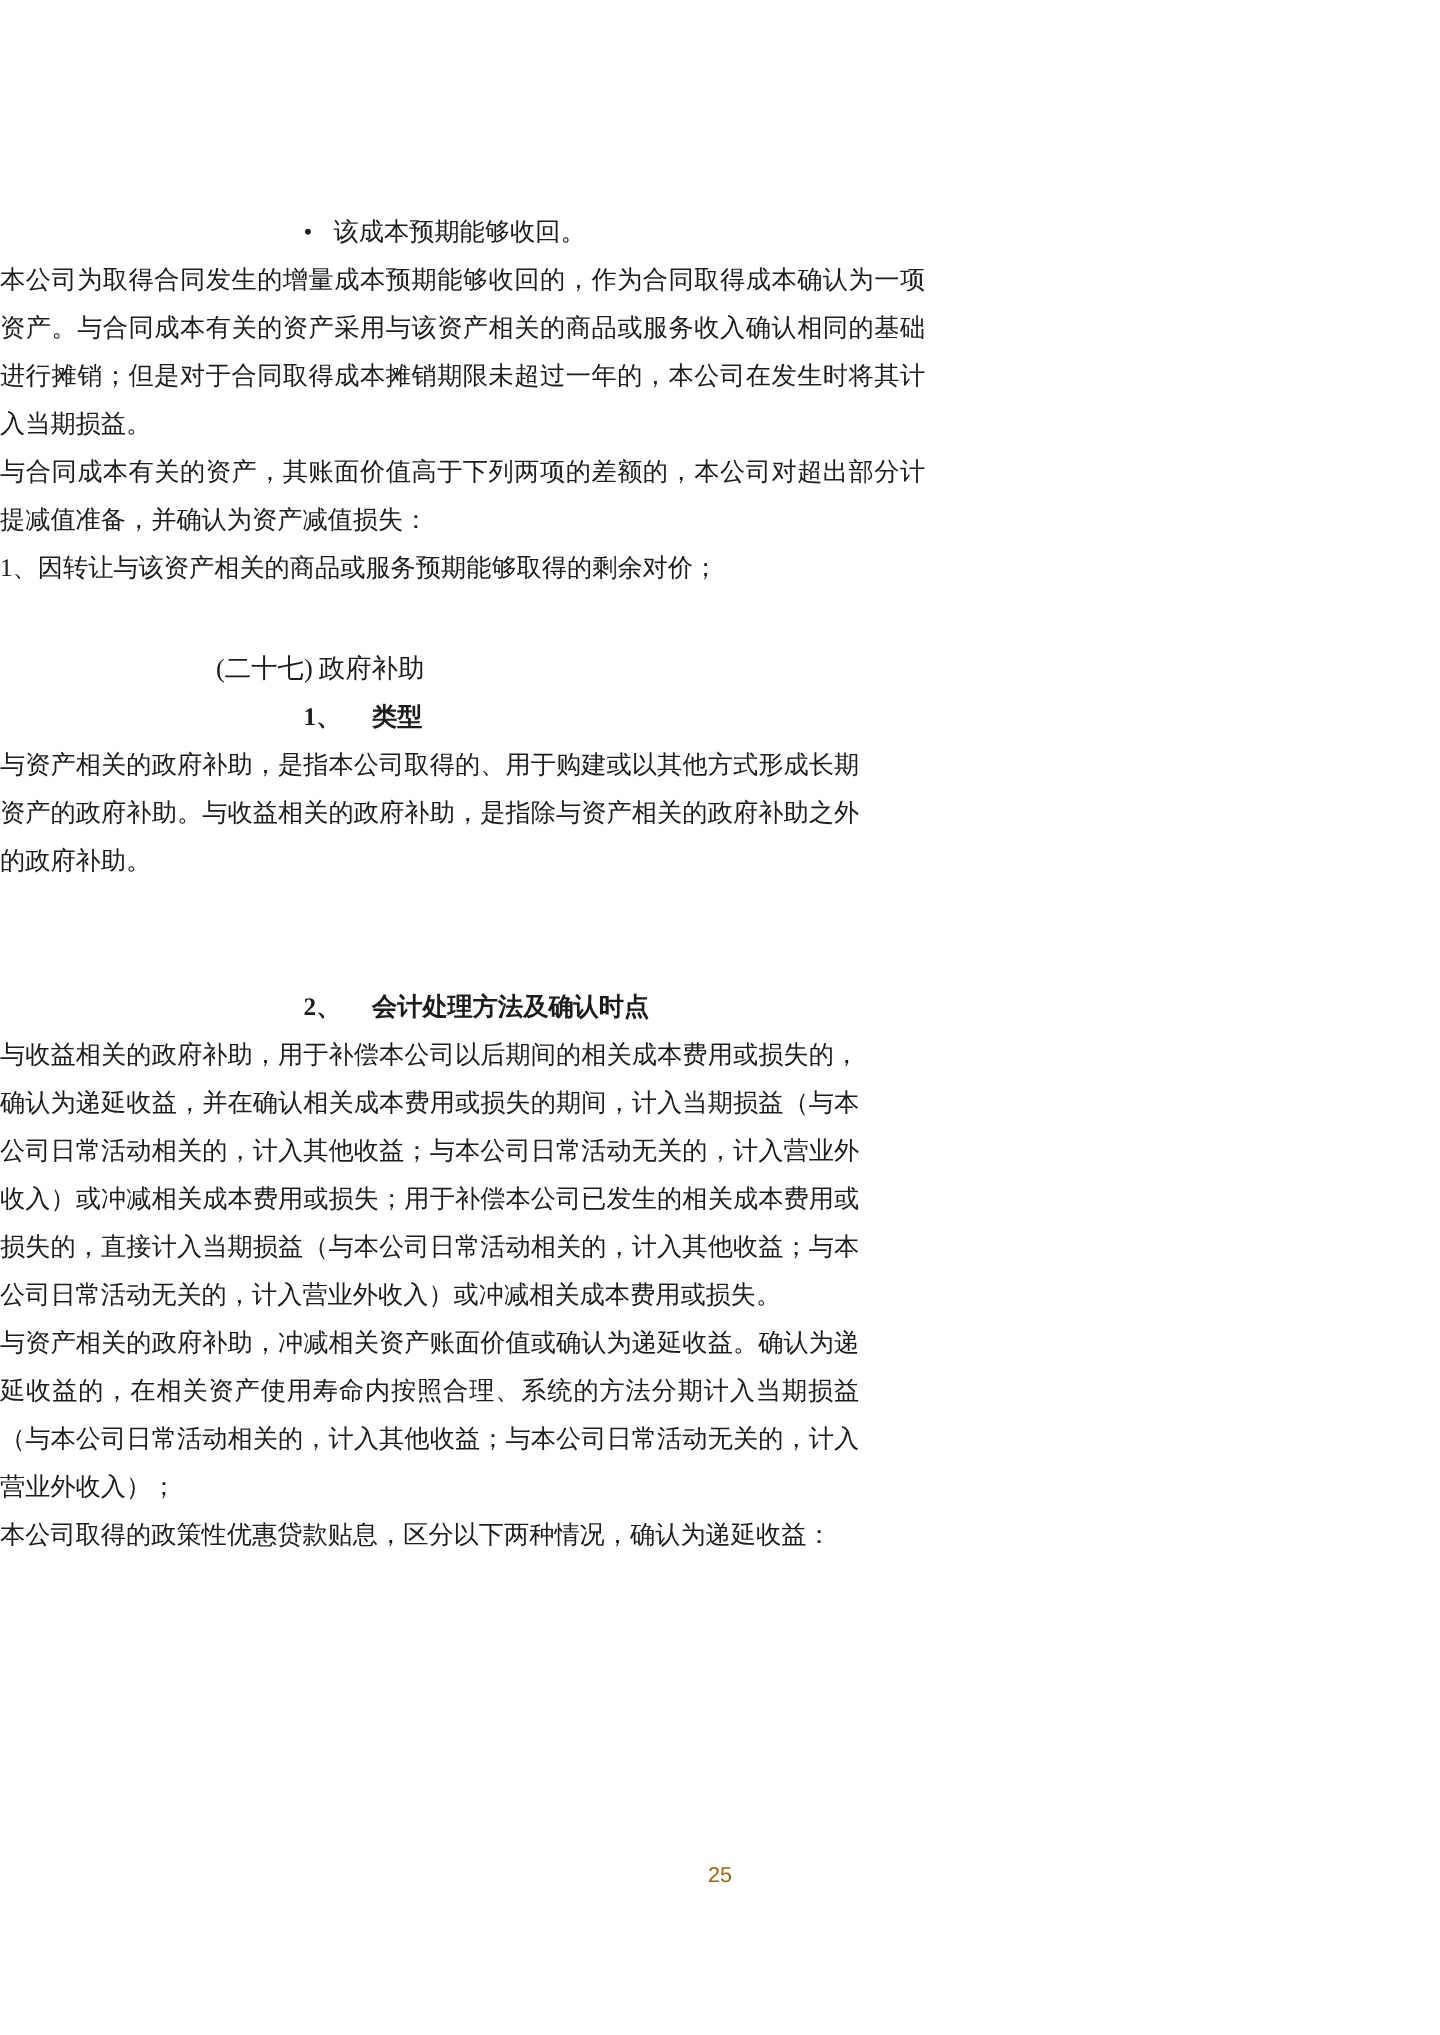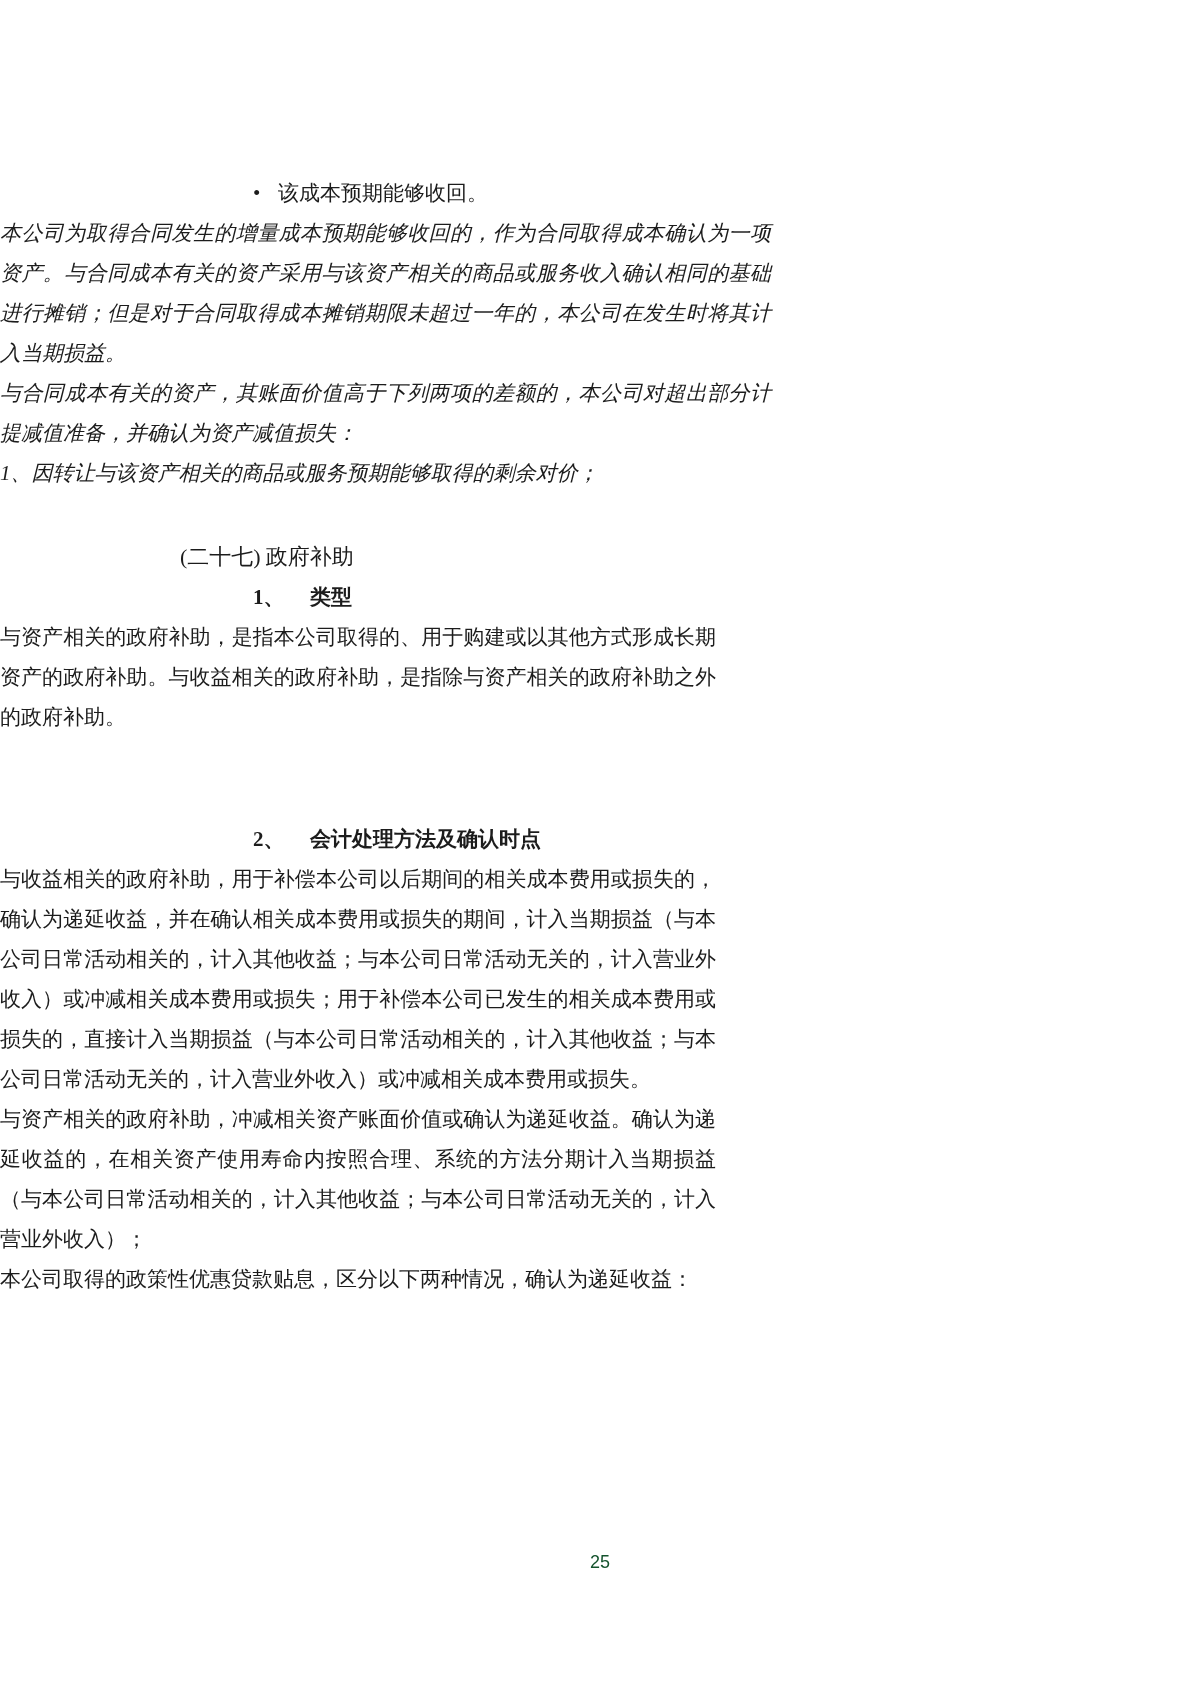--- a/index.html
+++ b/index.html
@@ -23,21 +23,20 @@
   }
   .bullet-dot { display: inline-block; width: 25px; }
 
   .body-para {
     margin-left: 252px;
     width: 771px;
     font-size: 21px;
     line-height: 40px;
     text-align: justify;
     text-justify: inter-character;
-    font-style: italic;
   }
 
   .sec-head {
     margin-left: 180px;
     margin-top: 44px;
     font-weight: normal;
     font-size: 22px;
     line-height: 40px;
     white-space: nowrap;
   }
@@ -65,21 +64,21 @@
 
   .footer {
     position: absolute;
     top: 1551px;
     left: 0;
     width: 1200px;
     text-align: center;
     font-family: "Liberation Sans", "DejaVu Sans", sans-serif;
     font-size: 18px;
     line-height: 22px;
-    color: #14532d;
+    color: #a16207;
   }
 </style>
 </head>
 <body>
 
 <div class="page">
   <div class="content">
 
     <div class="bullet-row">
       <span class="bullet-dot">•</span><span>该成本预期能够收回。</span>

